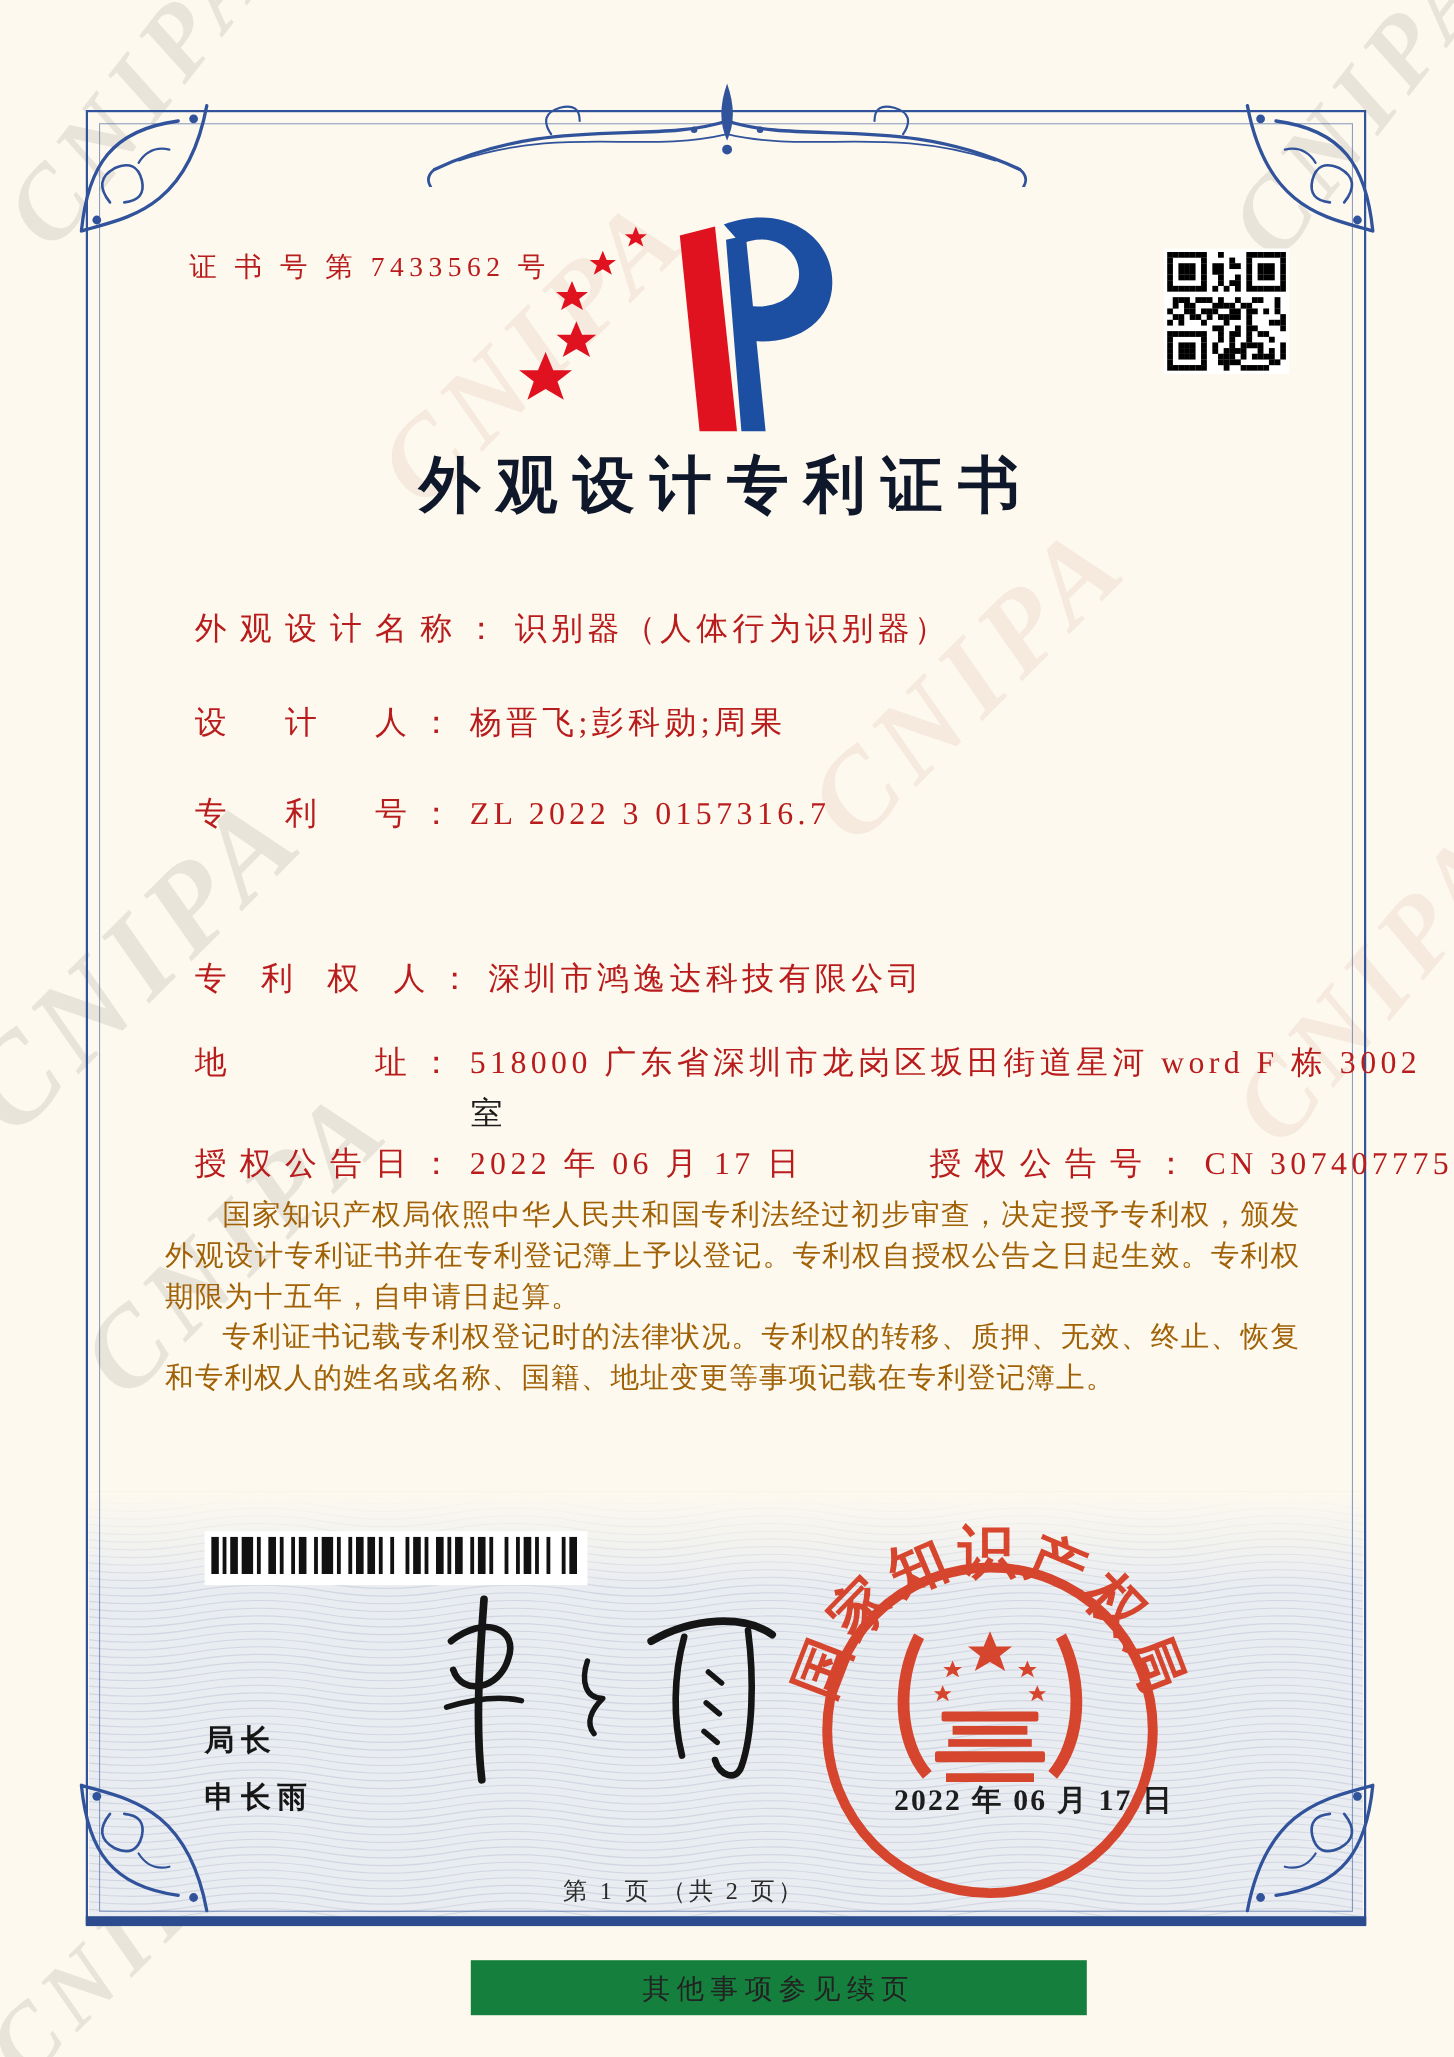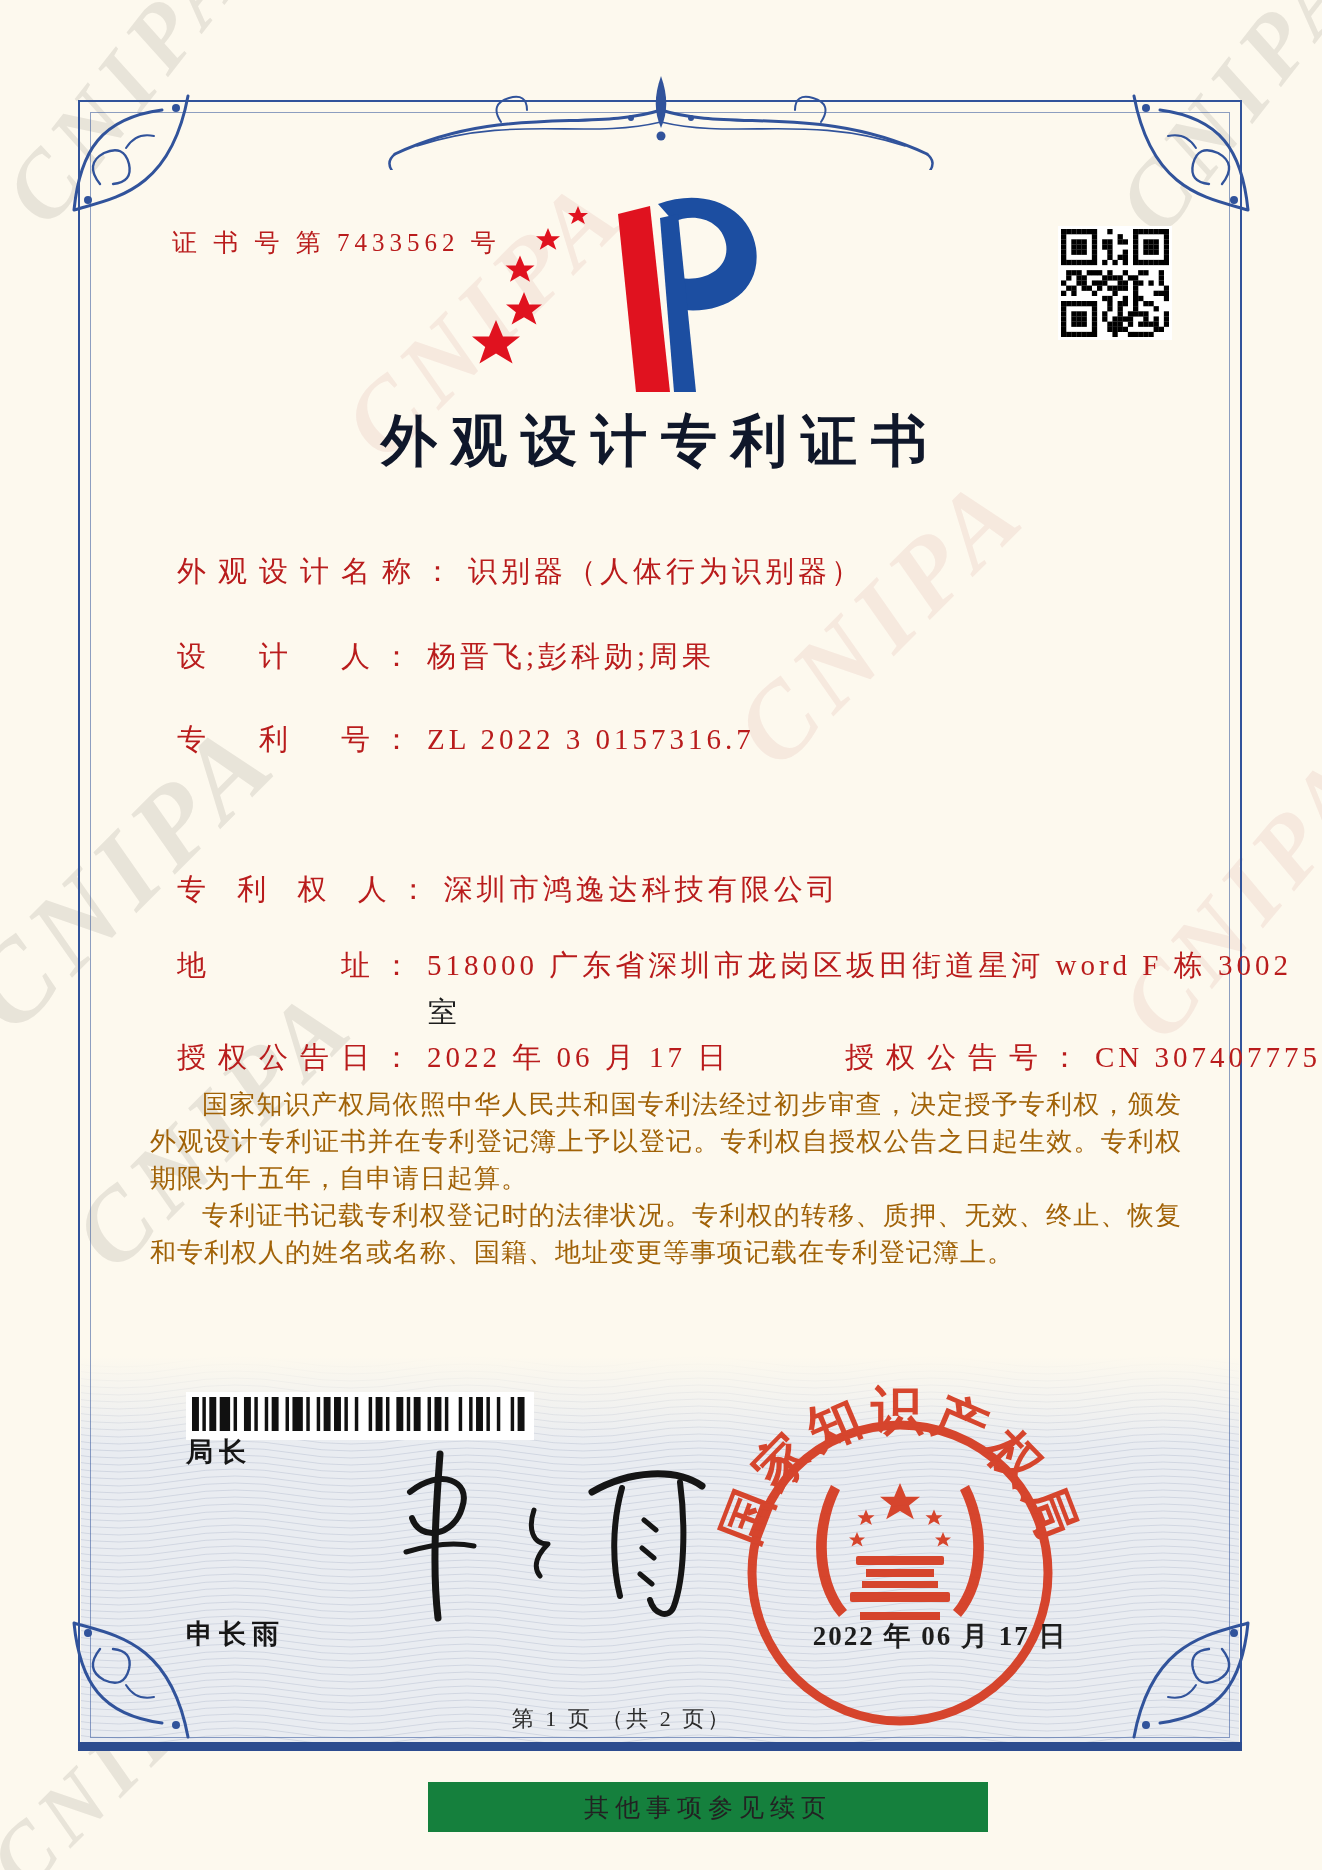--- a/index.html
+++ b/index.html
@@ -491,21 +491,21 @@
         <rect x="266.72" y="0" width="3.46" height="34" fill="#111"></rect>
         <rect x="277.11" y="0" width="3.46" height="34" fill="#111"></rect>
         <rect x="284.04" y="0" width="6.93" height="34" fill="#111"></rect>
         <rect x="294.43" y="0" width="3.46" height="34" fill="#111"></rect>
         <rect x="304.82" y="0" width="3.46" height="34" fill="#111"></rect>
         <rect x="318.68" y="0" width="3.46" height="34" fill="#111"></rect>
         <rect x="325.61" y="0" width="6.93" height="34" fill="#111"></rect>
       </svg>
   </div>
 
-  <div class="commissioner" style="top:1434px;">局长</div>
+  <div class="commissioner" style="top:1564px;">局长</div>
   <div class="commissioner" style="top:1568px;margin-top:48px;">申长雨</div>
 
   <svg class="sig" viewBox="0 0 340 185">
     <g fill="none" stroke="#151515" stroke-linecap="round" stroke-linejoin="round">
       <path d="M58,6 C54,60 50,120 56,170" stroke-width="7"></path>
       <path d="M28,44 C58,20 90,32 80,60 C72,88 38,94 30,70" stroke-width="6"></path>
       <path d="M24,104 C50,96 74,94 92,98" stroke-width="5"></path>
       <path d="M152,62 C146,80 150,96 166,96 C156,106 150,118 158,128" stroke-width="5"></path>
       <path d="M210,44 C248,22 294,20 320,38" stroke-width="7"></path>
       <path d="M240,40 C230,76 230,116 238,148" stroke-width="6"></path>

